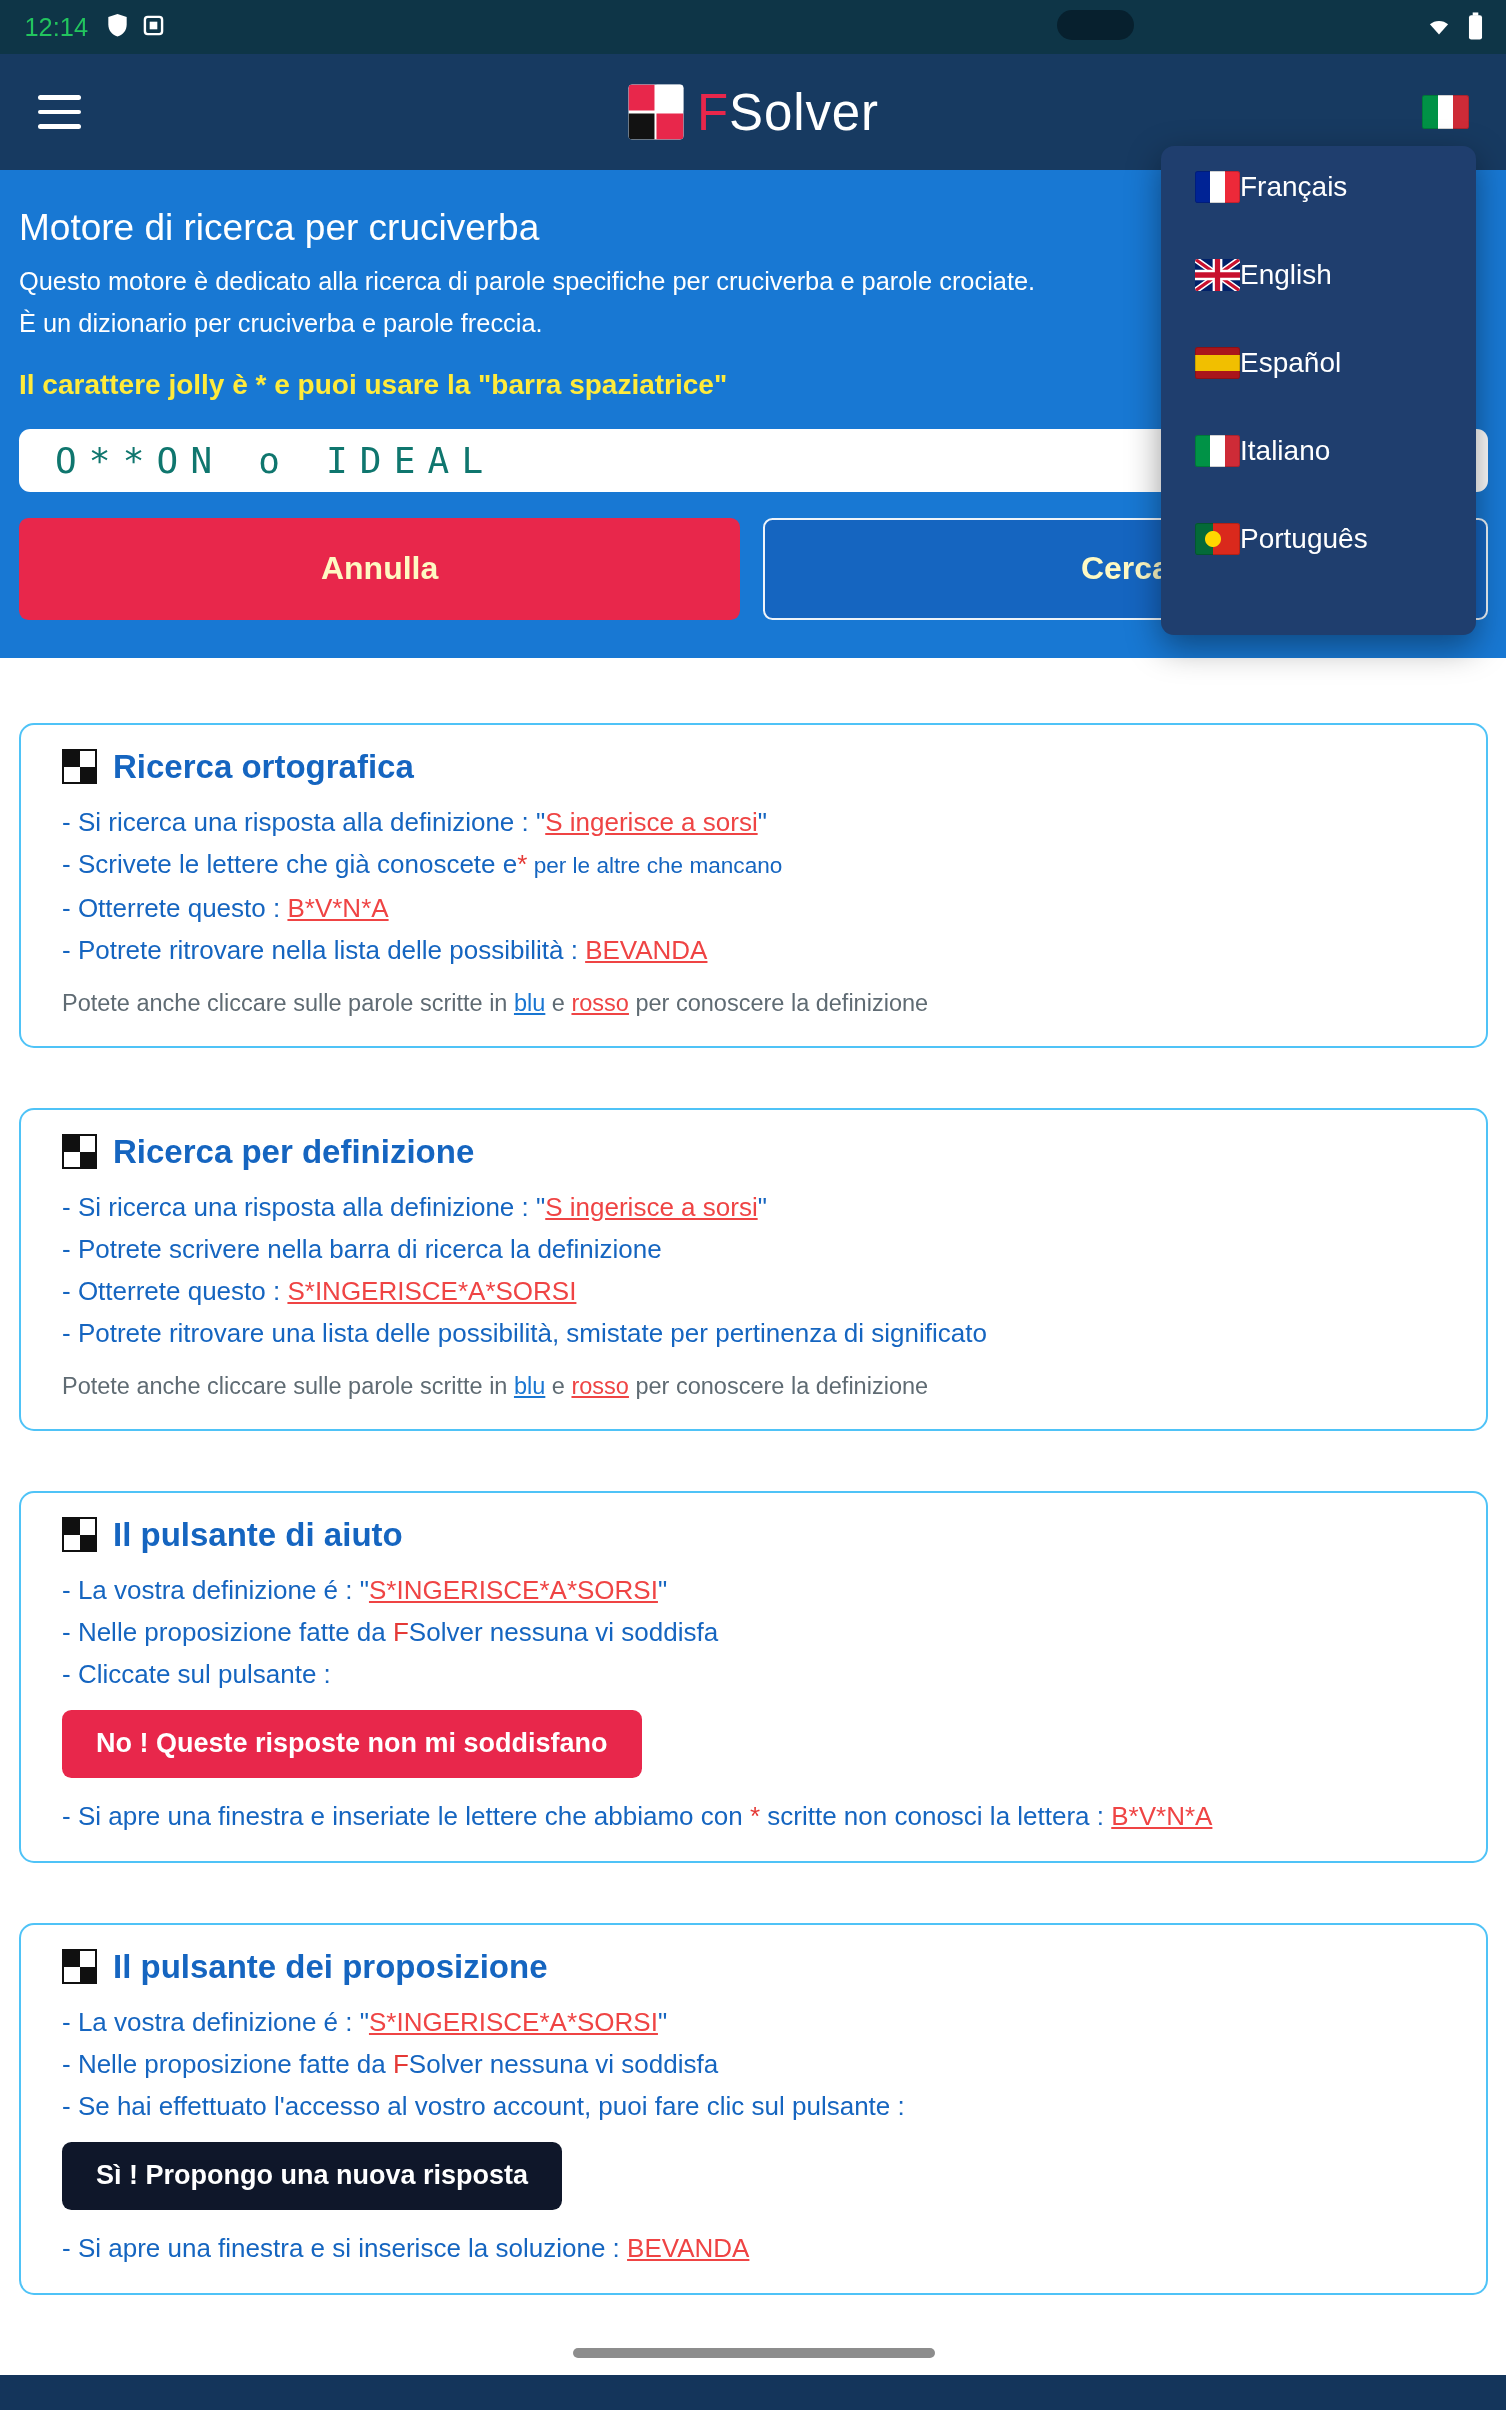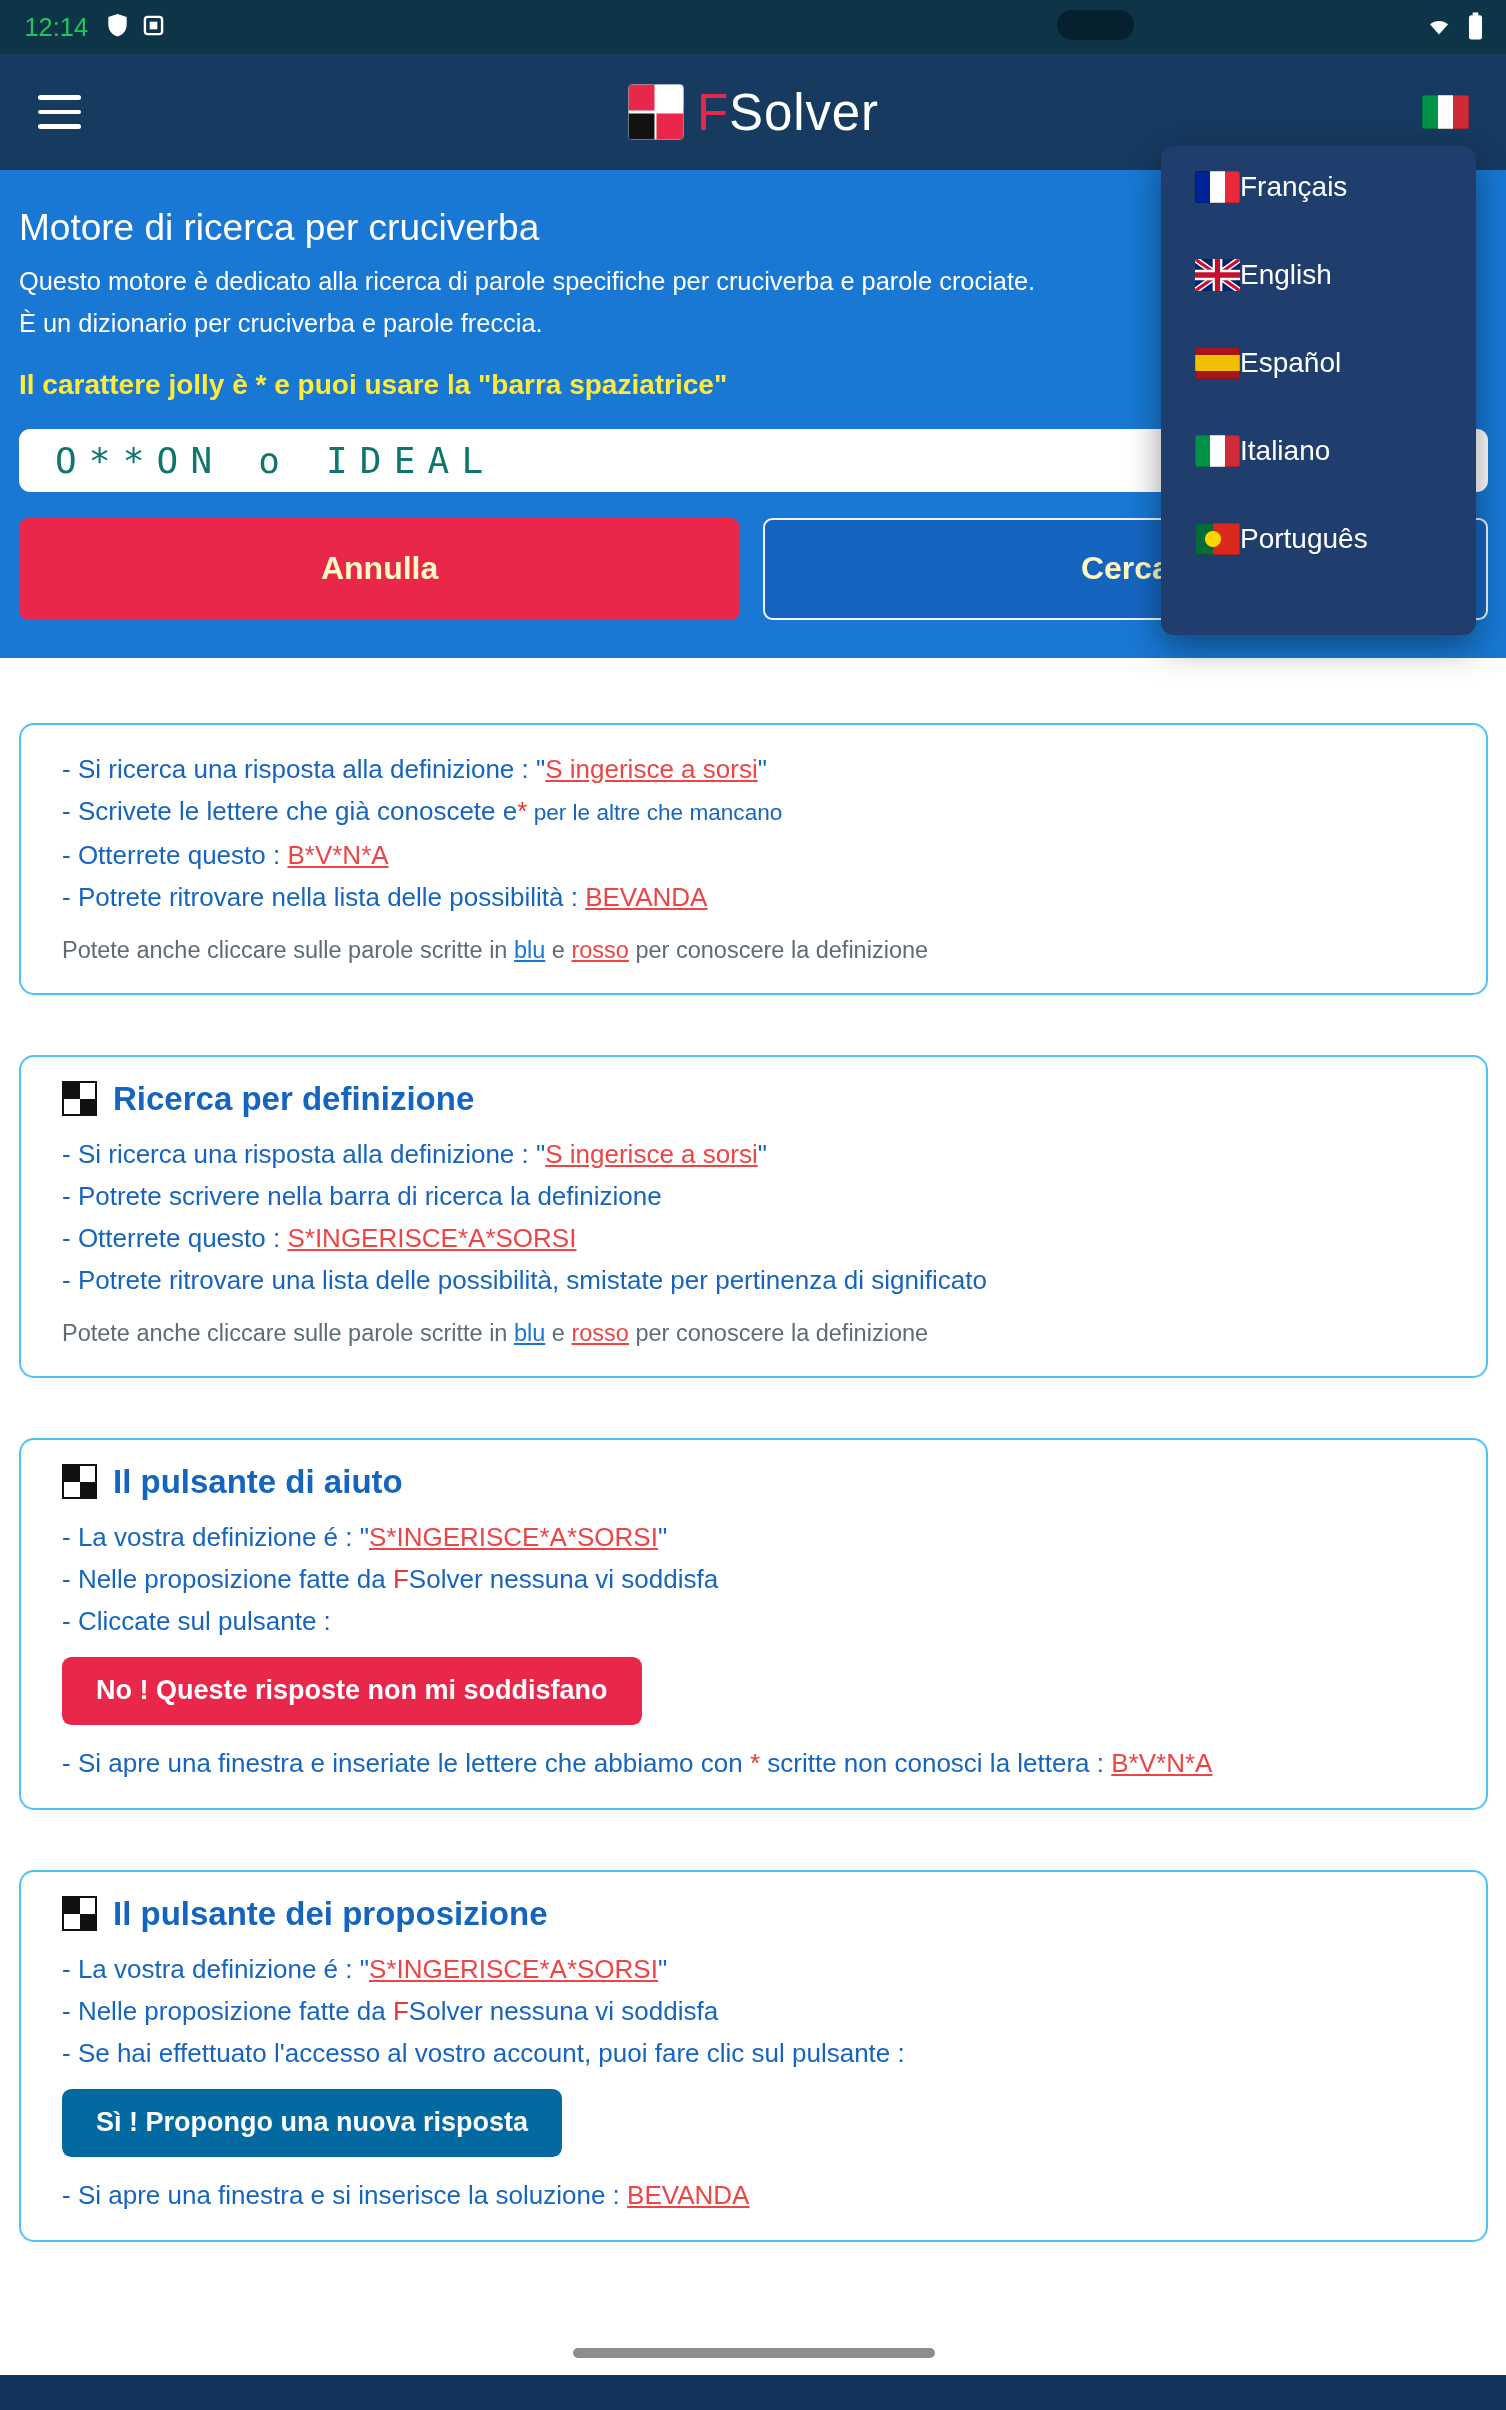--- a/index.html
+++ b/index.html
@@ -103,21 +103,21 @@
   .sm { font-size:22.6px; }
   .r { color:#E53935; }
   .rl { color:#ef4444; text-decoration:underline; cursor:pointer; }
   .bl { color:#1976D2; text-decoration:underline; cursor:pointer; }
   .note { margin-top:13px; font-size:23.5px; line-height:38px; color:#5F6B73; }
   .card-btn {
     display:block; margin:15px 0 17px; height:68px; padding:0 34px; border:none; border-radius:9.4px;
     color:#fff; font-size:27px; font-weight:700; font-family:inherit; cursor:pointer;
   }
   .card-btn.red { background:#E8274B; }
-  .card-btn.green { background:#0369a1; }
+  .card-btn.green { background:#0f172a; }
 
   
   .nav-pill {
     position:absolute; left:50%; transform:translateX(-50%); bottom:53px;
     width:362px; height:10.4px; border-radius:5.6px; background:#8D8D8D;
   }
   .bottom-bar { position:absolute; left:0; right:0; bottom:0; height:36px; background:#14355B; }
 </style>
 </head>
 <body>
@@ -204,20 +204,29 @@
   </div>
   <div class="menu-item">
     <span class="flag flag-pt"></span>
     <span class="label">Português</span>
   </div>
 </div>
 
 <div class="content">
 
   <div class="card first">
+    <div class="card-head">
+      <span class="cw-icon">
+          <i></i>
+          <i></i>
+          <i></i>
+          <i></i>
+        </span>
+      <h2>Ricerca ortografica</h2>
+    </div>
     <p class="line"><span>- Si ricerca una risposta alla definizione : "</span><span class="rl">S ingerisce a sorsi</span><span>"</span></p>
     <p class="line"><span>- Scrivete le lettere che già conoscete e</span><span class="r">*</span><span class="sm"> per le altre che mancano</span></p>
     <p class="line"><span>- Otterrete questo : </span><span class="rl">B*V*N*A</span></p>
     <p class="line"><span>- Potrete ritrovare nella lista delle possibilità : </span><span class="rl">BEVANDA</span></p>
     <p class="note"><span>Potete anche cliccare sulle parole scritte in </span><span class="bl">blu</span><span> e </span><span class="rl">rosso</span><span> per conoscere la definizione</span></p>
   </div>
 
   <div class="card">
     <div class="card-head">
       <span class="cw-icon">

